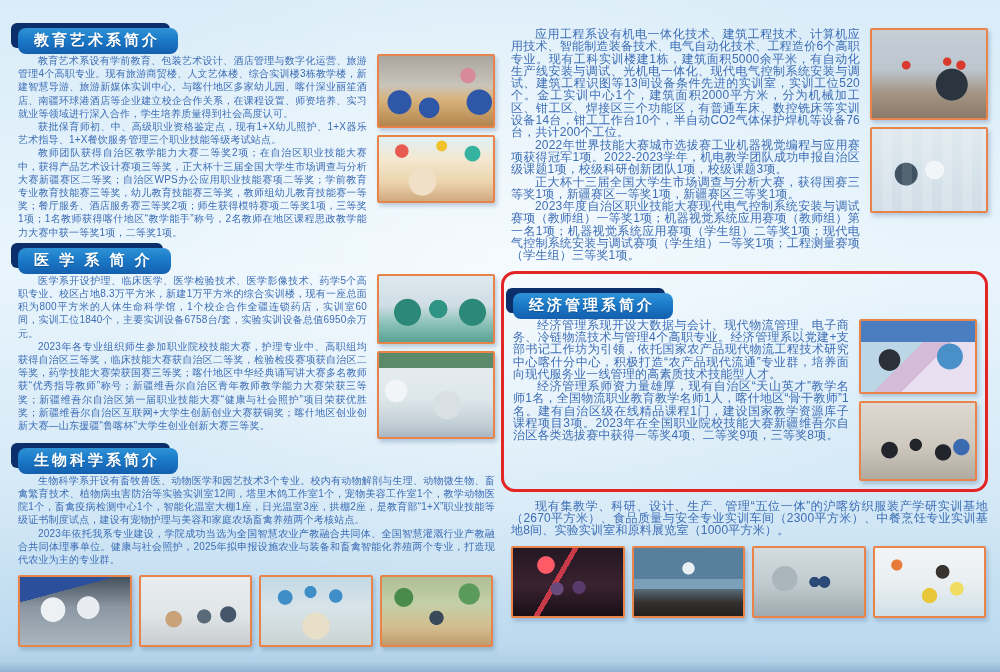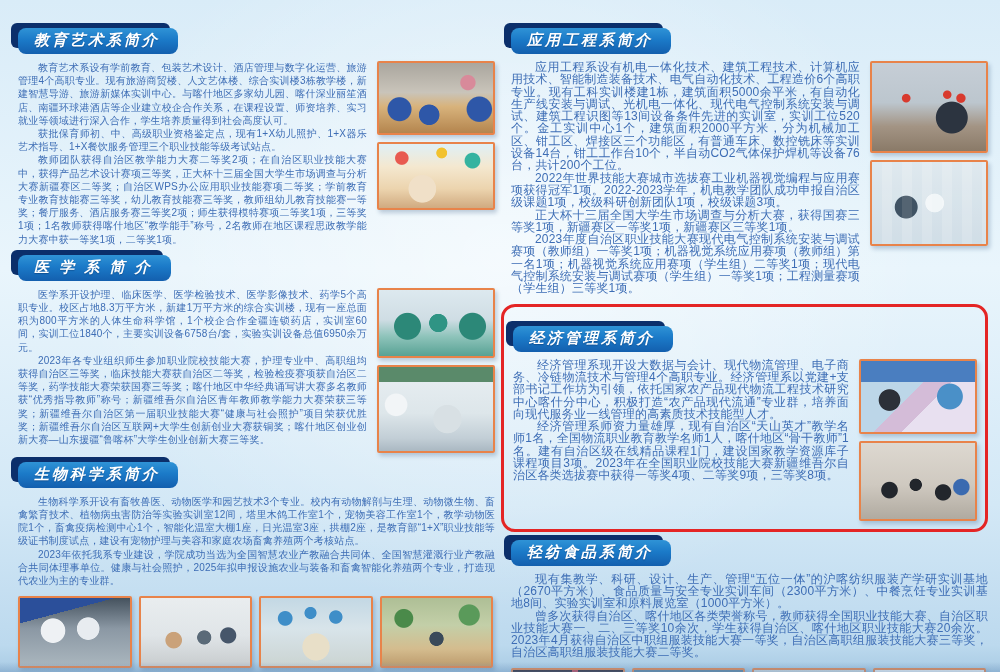--- a/index.html
+++ b/index.html
@@ -13,21 +13,21 @@
     font-family:"Liberation Sans",sans-serif;
     background:
       radial-gradient(ellipse at 50% 38%, rgba(255,255,255,.55) 0%, rgba(255,255,255,0) 60%),
       linear-gradient(180deg,var(--bg-top) 0%,var(--bg-mid) 40%,#d3e8f6 75%,var(--bg-bottom) 96%,#a9cbe4 100%);
     position:relative;
   }
   .spread{display:flex;gap:16px;padding:28px 12px 0 18px;}
   .col{width:477px;flex:0 0 auto;}
 
   
-  .hdr{position:relative;display:inline-block;margin-bottom:7px;font-style:italic;}
+  .hdr{position:relative;display:inline-block;}
   .hdr::before{content:"";position:absolute;left:-7px;top:-5px;right:8px;bottom:6px;
     background:var(--navy);border-radius:6px;}
   .hdr-bar{position:relative;display:inline-block;color:#fff;font-weight:bold;
     font-size:15px;letter-spacing:3px;padding:3px 18px 4px 16px;border-radius:8px;
     background:linear-gradient(180deg,#2f93d6 0%,var(--header-blue) 45%,var(--header-blue-dark) 100%);
     text-shadow:0 1px 1px rgba(0,40,90,.4);}
 
   .sec{margin-bottom:9px;}
   .sec-body{display:flex;align-items:flex-start;}
   .sec-text{flex:1;min-width:0;}
@@ -192,23 +192,20 @@
         <div class="photo p-bio3"></div>
         <div class="photo p-bio4"></div>
       </div>
     </section>
 
   </div>
 
   <div class="col col-right">
 
     <section class="sec">
-      <div class="hdr">
-        <span class="hdr-bar">应用工程系简介</span>
-      </div>
       <div class="sec-body">
         <div class="sec-text">
           <p class="para">应用工程系设有机电一体化技术、建筑工程技术、计算机应用技术、智能制造装备技术、电气自动化技术、工程造价6个高职专业。现有工科实训楼建1栋，建筑面积5000余平米，有自动化生产线安装与调试、光机电一体化、现代电气控制系统安装与调试、建筑工程识图等13间设备条件先进的实训室，实训工位520个。金工实训中心1个，建筑面积2000平方米，分为机械加工区、钳工区、焊接区三个功能区，有普通车床、数控铣床等实训设备14台，钳工工作台10个，半自动CO2气体保护焊机等设备76台，共计200个工位。</p>
           <p class="para">2022年世界技能大赛城市选拔赛工业机器视觉编程与应用赛项获得冠军1项。2022-2023学年，机电教学团队成功申报自治区级课题1项，校级科研创新团队1项，校级课题3项。</p>
           <p class="para">正大杯十三届全国大学生市场调查与分析大赛，获得国赛三等奖1项，新疆赛区一等奖1项，新疆赛区三等奖1项。</p>
           <p class="para">2023年度自治区职业技能大赛现代电气控制系统安装与调试赛项（教师组）一等奖1项；机器视觉系统应用赛项（教师组）第一名1项；机器视觉系统应用赛项（学生组）二等奖1项；现代电气控制系统安装与调试赛项（学生组）一等奖1项；工程测量赛项（学生组）三等奖1项。</p>
         </div>
         <div class="side-photos">
           <div class="photo p-eng1"></div>
           <div class="photo p-eng2"></div>
@@ -228,27 +225,23 @@
           </div>
           <div class="side-photos">
             <div class="photo p-econ1"></div>
             <div class="photo p-econ2"></div>
           </div>
         </div>
       </section>
     </div>
 
     <section class="sec">
-      <div class="hdr">
-        <span class="hdr-bar">轻纺食品系简介</span>
-      </div>
       <div class="sec-body">
         <div class="sec-text">
           <p class="para">现有集教学、科研、设计、生产、管理“五位一体”的沪喀纺织服装产学研实训基地（2670平方米）、食品质量与安全专业实训车间（2300平方米）、中餐烹饪专业实训基地8间、实验实训室和原料展览室（1000平方米）。</p>
-          <p class="para">曾多次获得自治区、喀什地区各类荣誉称号，教师获得全国职业技能大赛、自治区职业技能大赛一、二、三等奖10余次，学生获得自治区、喀什地区职业技能大赛20余次。2023年4月获得自治区中职组服装技能大赛一等奖，自治区高职组服装技能大赛三等奖，自治区高职组服装技能大赛二等奖。</p>
         </div>
       </div>
       <div class="strip">
         <div class="photo p-food1"></div>
         <div class="photo p-food2"></div>
         <div class="photo p-food3"></div>
         <div class="photo p-food4"></div>
       </div>
     </section>
 

